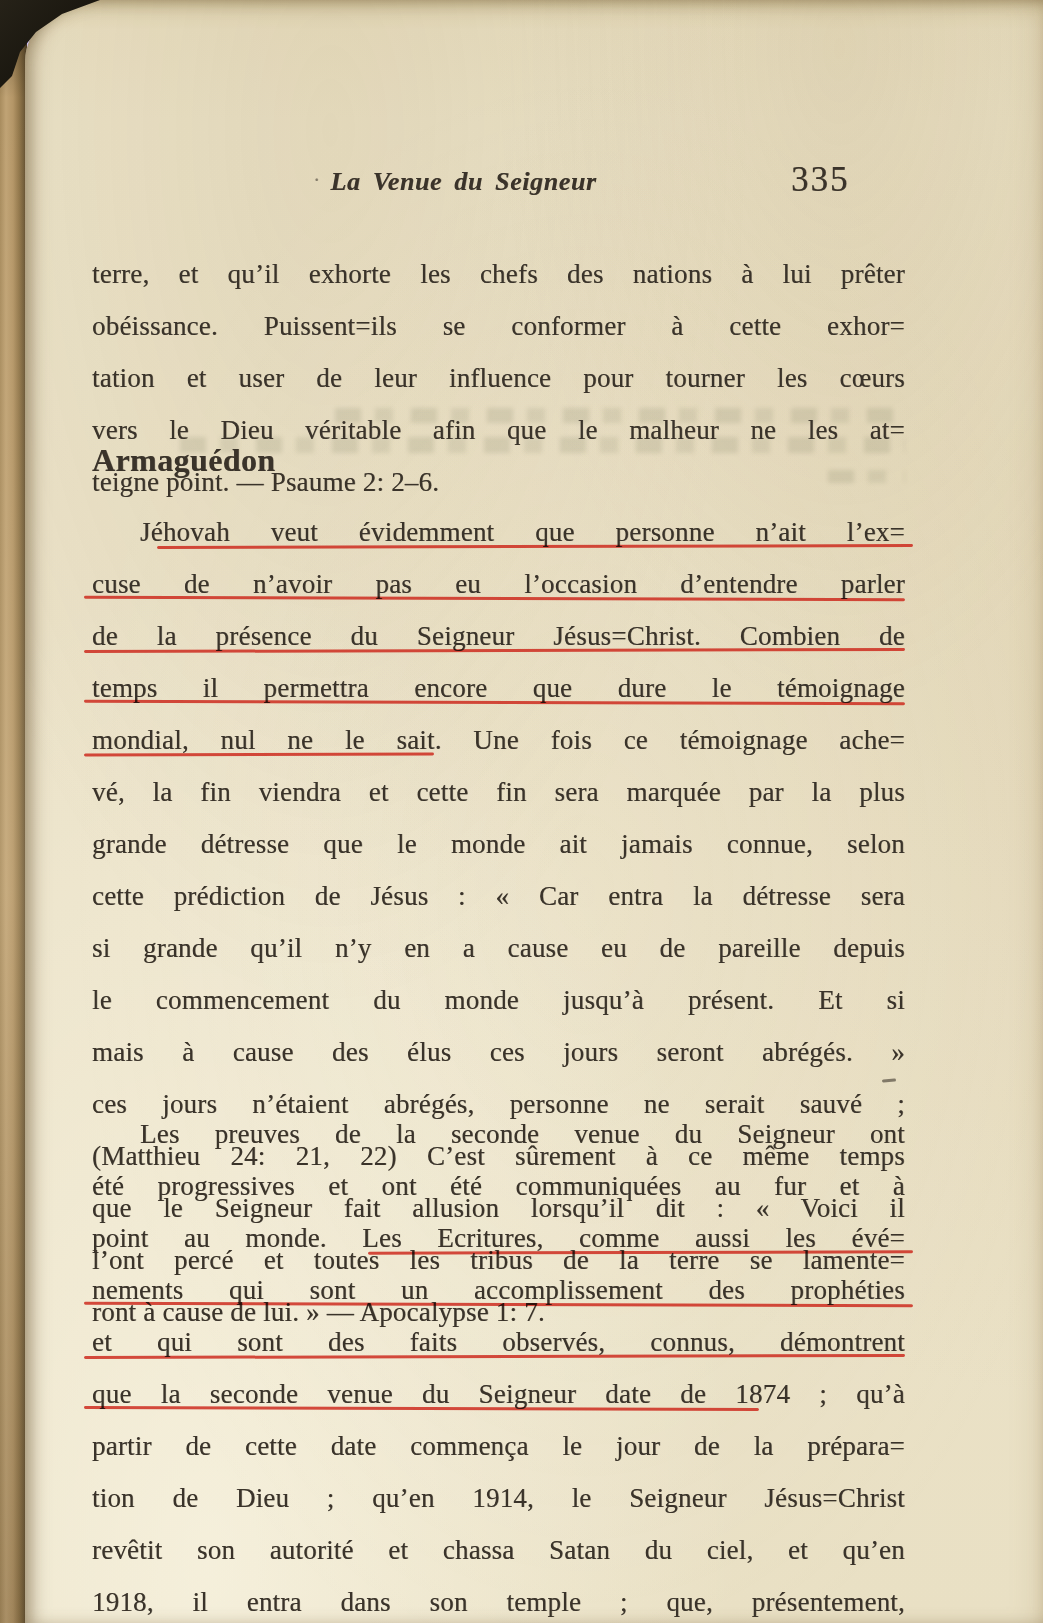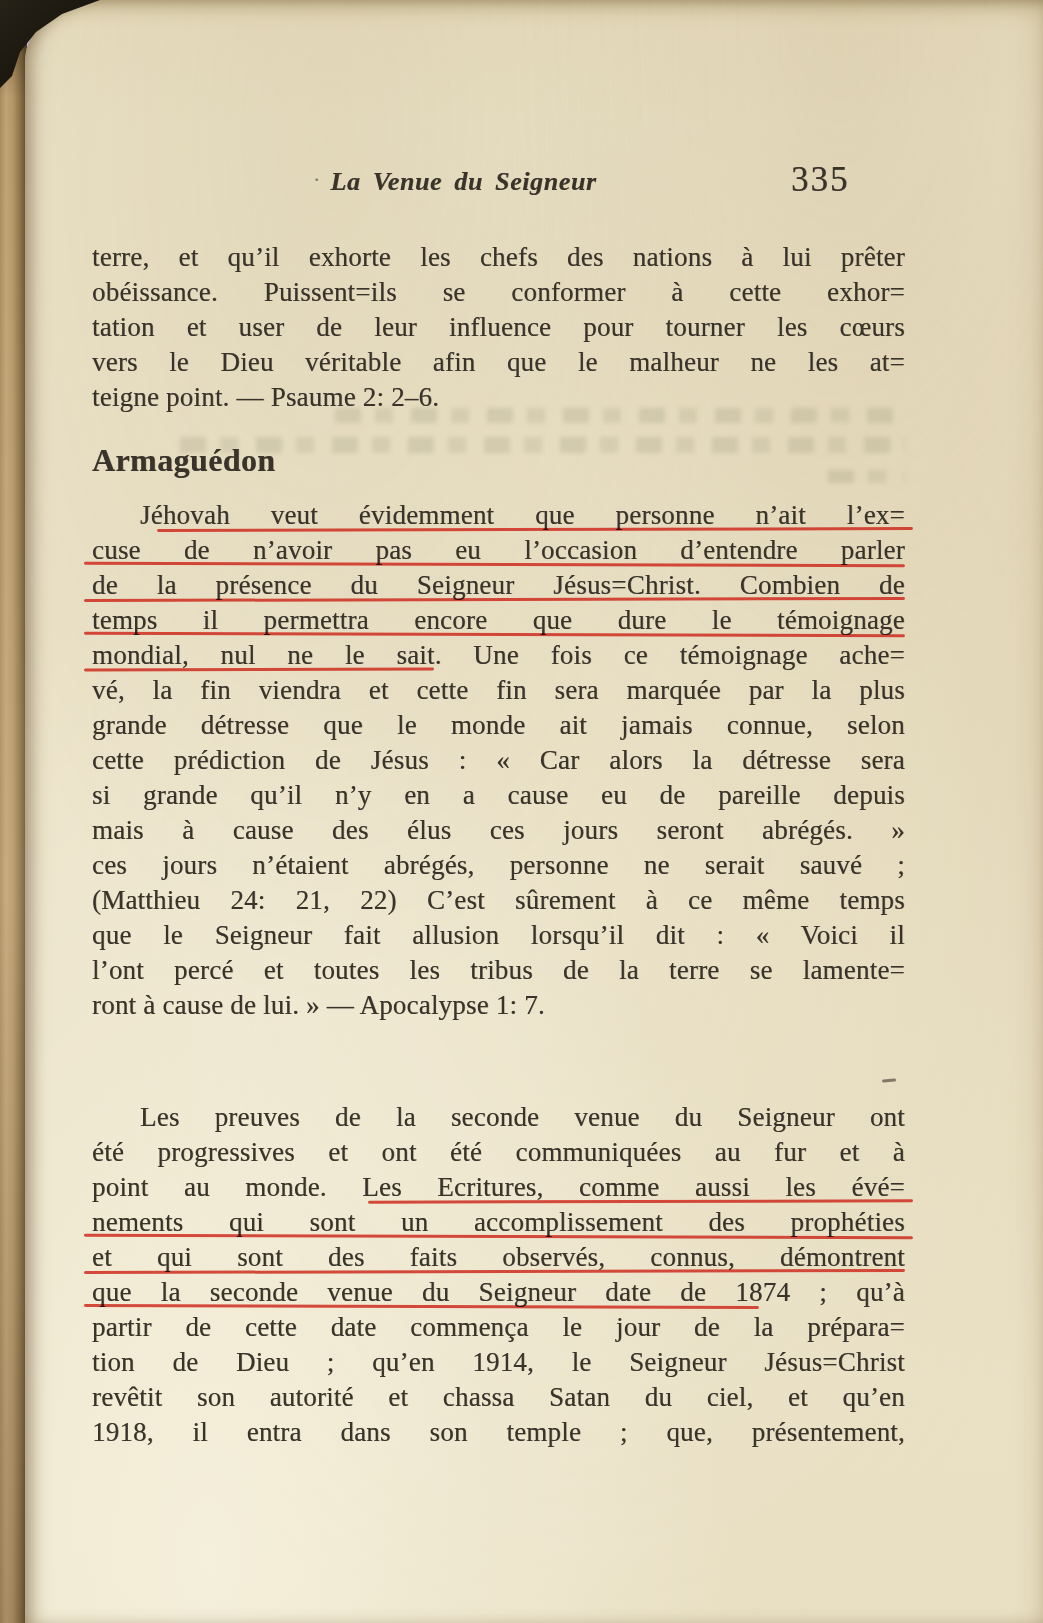--- a/index.html
+++ b/index.html
@@ -37,21 +37,21 @@
     text-shadow:.4px 0 0 rgba(56,49,40,.55);}
   .hmark{font-style:normal;font-weight:normal;opacity:.55;margin-right:10px;font-size:20px;vertical-align:3px;}
   .pagenum{position:absolute;left:791px;top:160px;font-size:35px;letter-spacing:2px;
     text-shadow:.4px 0 0 rgba(56,49,40,.6);}
   .heading{position:absolute;left:92px;top:442px;width:813px;text-align:left;
     font-weight:bold;font-size:32px;letter-spacing:.4px;text-shadow:.4px 0 0 rgba(56,49,40,.55);}
   .para{position:absolute;left:92px;width:813px;font-size:27px;letter-spacing:.2px;
     text-shadow:.45px 0 0 rgba(58,51,42,.5);}
   .para1{top:240px}.para2{top:498px}.para3{top:1100px}
   .line{position:relative;height:35px;line-height:35px;white-space:nowrap;
-    text-align:justify;text-align-last:justify;}
+    text-align:justify;text-align-last:justify;margin-top:17px;}
   .line.indent{padding-left:48px;}
   .line.lastline{text-align-last:left;}
   .uline{position:absolute;top:30px;height:3px;background:var(--red,#cc2418);opacity:.82;
     border-radius:2px;mix-blend-mode:multiply;transform:rotate(-.15deg);}
   .line:nth-child(even) .uline{transform:rotate(.18deg);}
   
   .showthrough{position:absolute;filter:blur(2.3px);opacity:.5;pointer-events:none;
     background:repeating-linear-gradient(90deg,
       rgba(118,121,90,.34) 0 26px, rgba(118,121,90,0) 26px 40px,
       rgba(118,121,90,.28) 40px 58px, rgba(118,121,90,0) 58px 76px);}
@@ -89,22 +89,23 @@
       </div>
     <div class="heading">Armaguédon</div>
     <div class="para para2" id="para-1">
         <div class="line indent"><span>Jéhovah veut évidemment que personne n’ait l’ex=</span><div class="uline" style="left: 8%; width: 93%;"></div></div>
         <div class="line"><span>cuse de n’avoir pas eu l’occasion d’entendre parler</span><div class="uline" style="left: -1%; width: 101%;"></div></div>
         <div class="line"><span>de la présence du Seigneur Jésus=Christ. Combien de</span><div class="uline" style="left: -1%; width: 101%;"></div></div>
         <div class="line"><span>temps il permettra encore que dure le témoignage</span><div class="uline" style="left: -1%; width: 101%;"></div></div>
         <div class="line"><span>mondial, nul ne le sait. Une fois ce témoignage ache=</span><div class="uline" style="left: -1%; width: 43%;"></div></div>
         <div class="line"><span>vé, la fin viendra et cette fin sera marquée par la plus</span></div>
         <div class="line"><span>grande détresse que le monde ait jamais connue, selon</span></div>
-        <div class="line"><span>cette prédiction de Jésus : « Car alors la détresse sera</span></div>
+        <div class="line"><span>cette prédiction de Jésus : « Car entra la détresse sera</span></div>
         <div class="line"><span>si grande qu’il n’y en a cause eu de pareille depuis</span></div>
+        <div class="line"><span>le commencement du monde jusqu’à présent. Et si</span></div>
         <div class="line"><span>mais à cause des élus ces jours seront abrégés. »</span></div>
         <div class="line"><span>ces jours n’étaient abrégés, personne ne serait sauvé ;</span></div>
         <div class="line"><span>(Matthieu 24: 21, 22) C’est sûrement à ce même temps</span></div>
         <div class="line"><span>que le Seigneur fait allusion lorsqu’il dit : « Voici il</span></div>
         <div class="line"><span>l’ont percé et toutes les tribus de la terre se lamente=</span></div>
         <div class="line lastline"><span>ront à cause de lui. » — Apocalypse 1: 7.</span></div>
       </div>
     <div class="para para3" id="para-2">
         <div class="line indent"><span>Les preuves de la seconde venue du Seigneur ont</span></div>
         <div class="line"><span>été progressives et ont été communiquées au fur et à</span></div>

